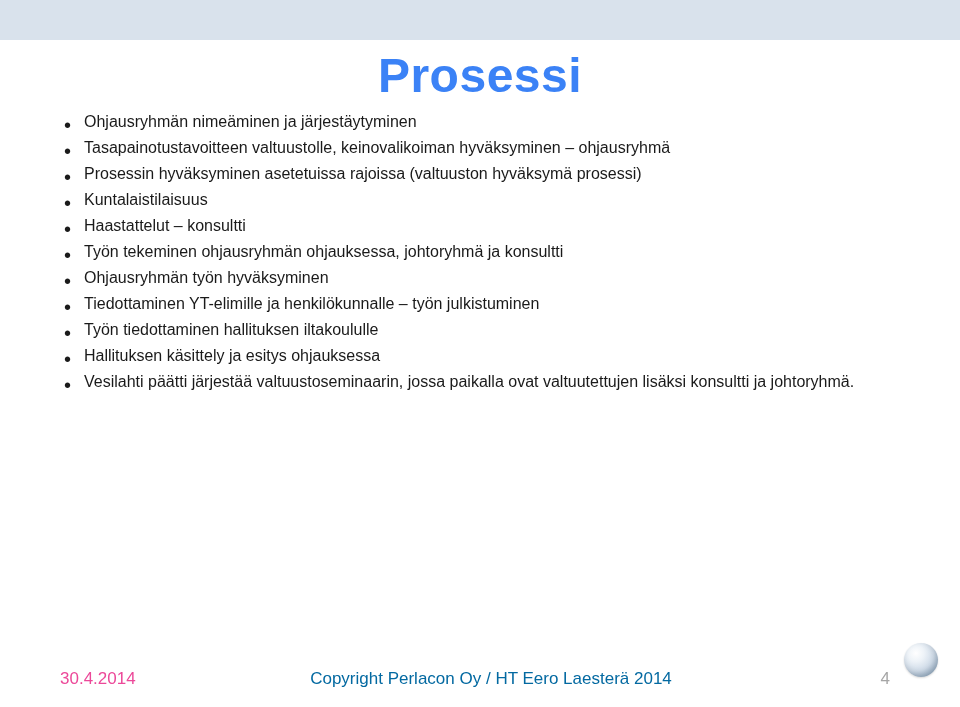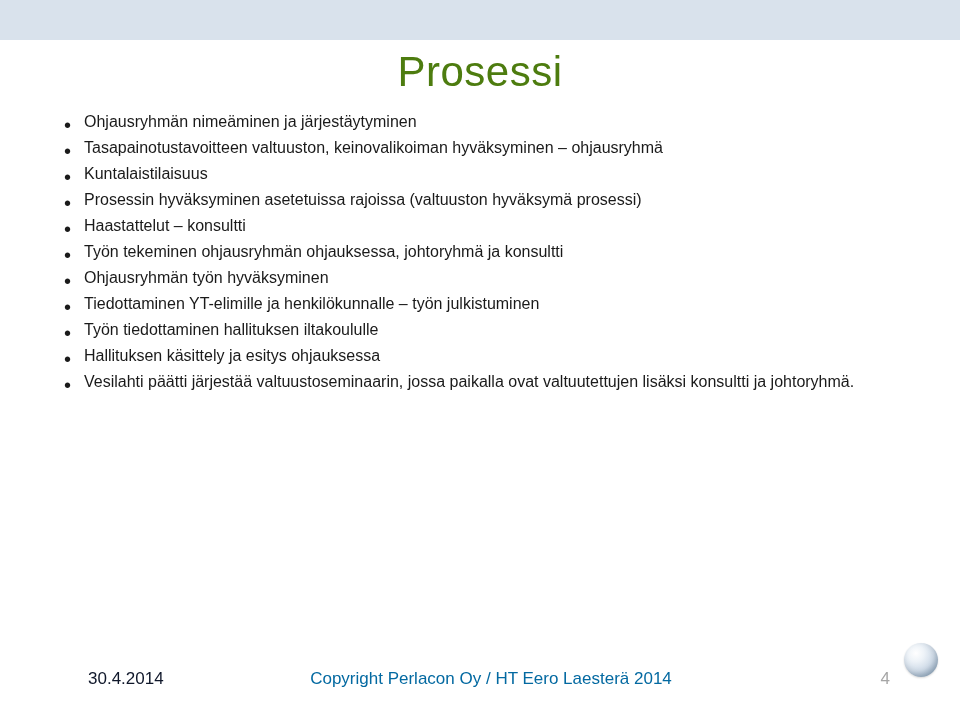--- a/index.html
+++ b/index.html
@@ -32,23 +32,23 @@
   }
   .title-area {
     position: absolute;
     top: 42px;
     left: 0;
     width: 100%;
     text-align: center;
   }
   .title {
     display: inline-block;
-    font-size: 42px;
-    font-weight: 400;
-    color: #4d7c0f;
+    font-size: 48px;
+    font-weight: 700;
+    color: #3b82f6;
     margin-top: 6px;
     letter-spacing: 0.5px;
   }
   .content {
     position: absolute;
     top: 110px;
     left: 60px;
     right: 60px;
   }
   .bullet-list {
@@ -76,22 +76,21 @@
     bottom: 18px;
     left: 0;
     width: 100%;
     height: 30px;
   }
   .footer-date {
     position: absolute;
     left: 60px;
     bottom: 0;
     font-size: 17px;
-    color: #0f172a;
-    margin-left: 28px;
+    color: #ec4899;
   }
   .footer-copy {
     position: absolute;
     left: 11px;
     width: 100%;
     text-align: center;
     bottom: 0;
     font-size: 17px;
     color: #0369a1;
   }
@@ -120,23 +119,23 @@
 
   <div class="top-band"></div>
 
   <div class="title-area">
     <h1 class="title">Prosessi</h1>
   </div>
 
   <div class="content">
     <ul class="bullet-list">
       <li>Ohjausryhmän nimeäminen ja järjestäytyminen</li>
-      <li>Tasapainotustavoitteen valtuuston, keinovalikoiman hyväksyminen – ohjausryhmä</li>
+      <li>Tasapainotustavoitteen valtuustolle, keinovalikoiman hyväksyminen – ohjausryhmä</li>
+      <li>Prosessin hyväksyminen asetetuissa rajoissa (valtuuston hyväksymä prosessi)</li>
       <li>Kuntalaistilaisuus</li>
-      <li>Prosessin hyväksyminen asetetuissa rajoissa (valtuuston hyväksymä prosessi)</li>
       <li>Haastattelut – konsultti</li>
       <li>Työn tekeminen ohjausryhmän ohjauksessa, johtoryhmä ja konsultti</li>
       <li>Ohjausryhmän työn hyväksyminen</li>
       <li>Tiedottaminen YT-elimille ja henkilökunnalle – työn julkistuminen</li>
       <li>Työn tiedottaminen hallituksen iltakoululle</li>
       <li>Hallituksen käsittely ja esitys ohjauksessa</li>
       <li>Vesilahti päätti järjestää valtuustoseminaarin, jossa paikalla ovat valtuutettujen lisäksi konsultti ja johtoryhmä.</li>
     </ul>
   </div>
 

